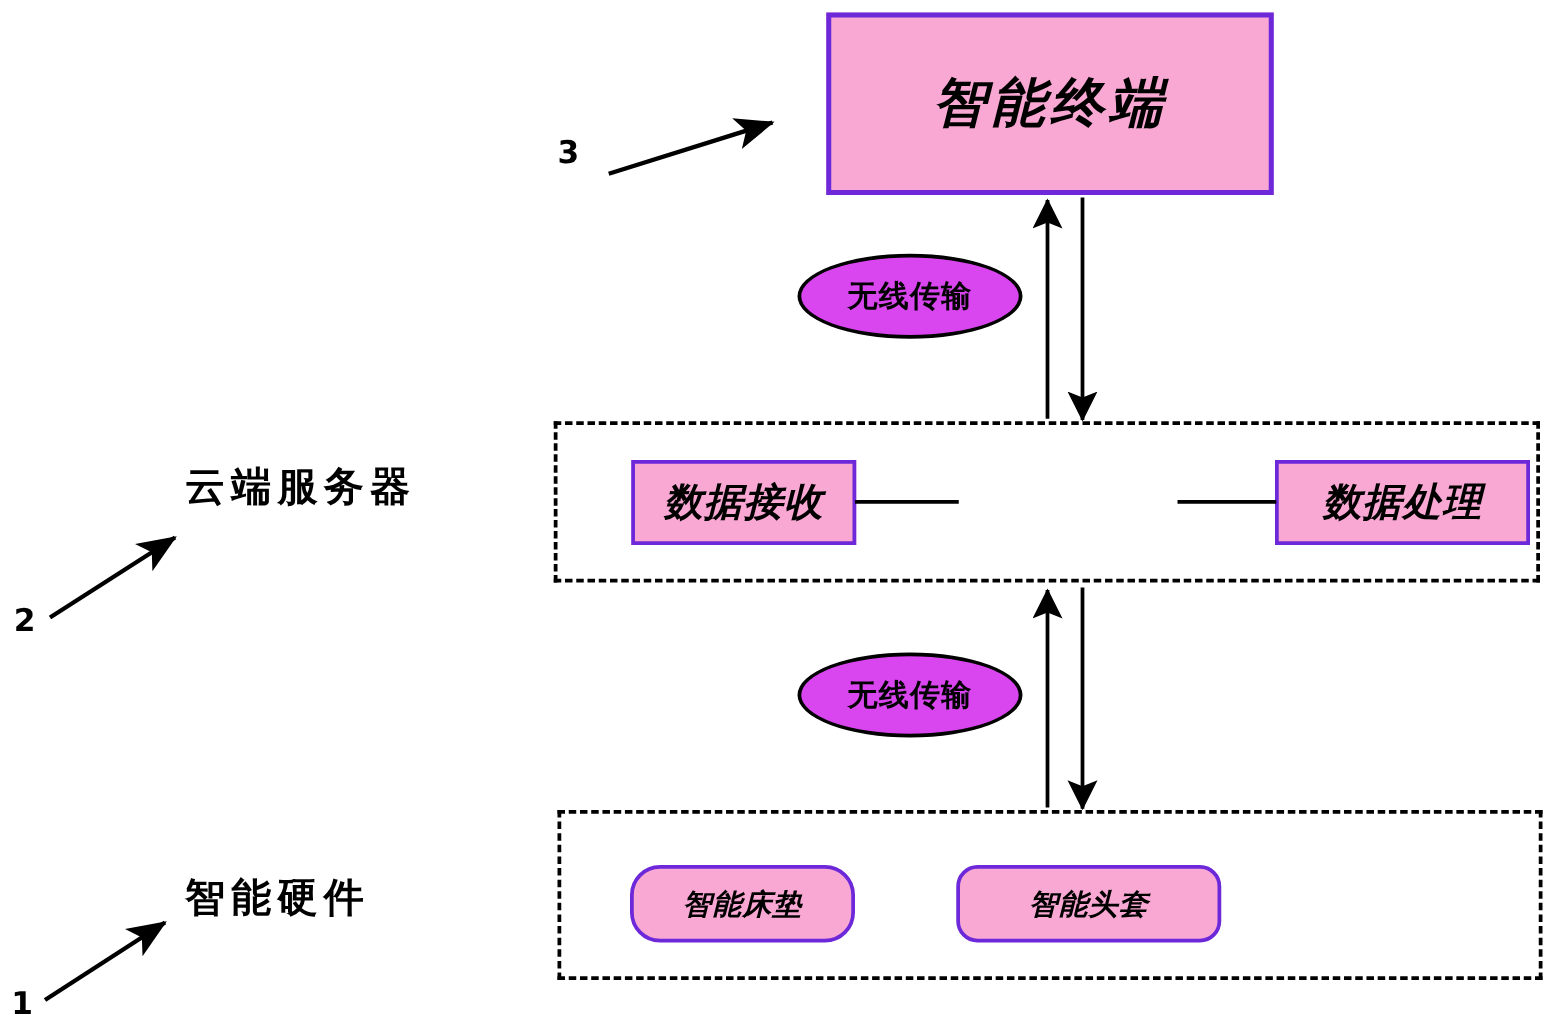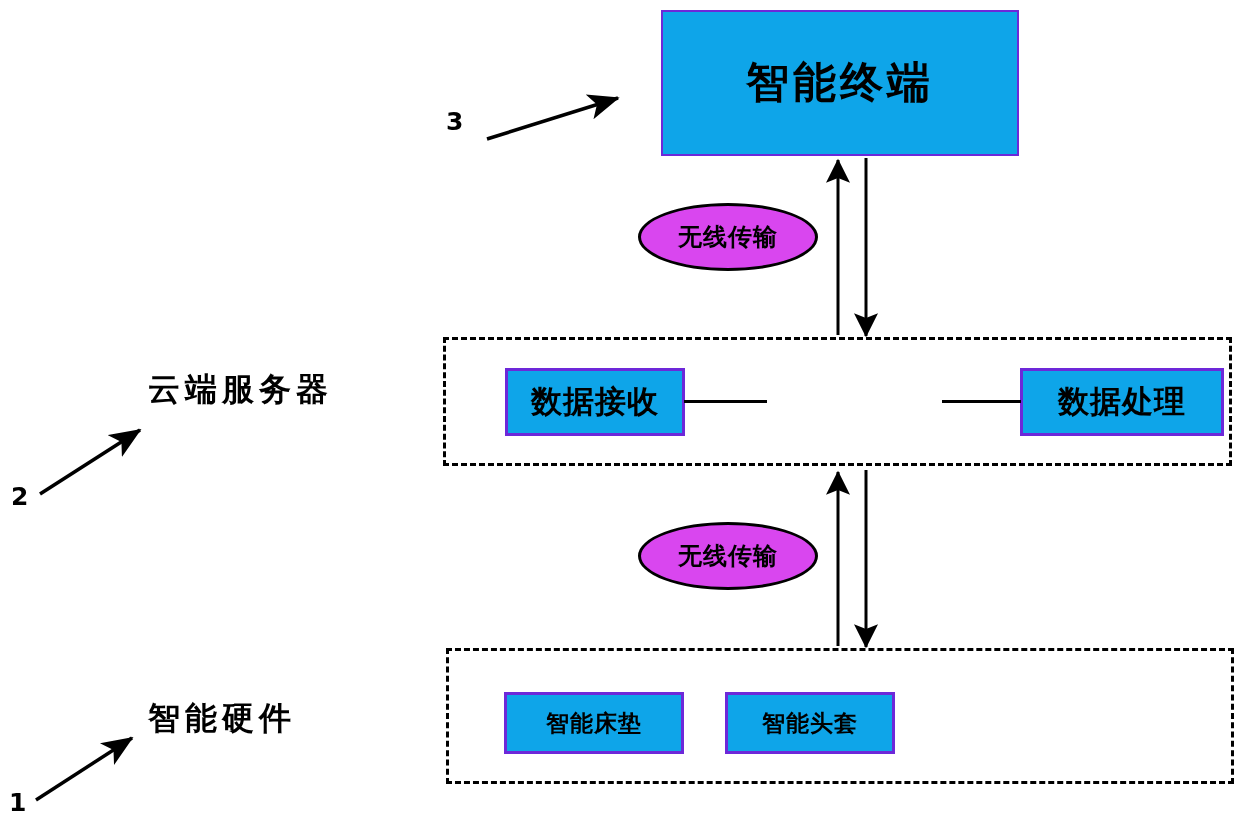--- a/index.html
+++ b/index.html
@@ -13,28 +13,29 @@
   #canvas {
     position: relative;
     width: 1240px;
     height: 827px;
     background: #ffffff;
     overflow: hidden;
   }
   .node-box {
     position: absolute;
     box-sizing: border-box;
-    border: 2px solid #6d28d9;
-    background: #0ea5e9;
+    border: 4px solid #6d28d9;
+    background: #f9a8d4;
     display: flex;
     align-items: center;
     justify-content: center;
     color: #000000;
     font-weight: bold;
     letter-spacing: 1px;
+    font-style: italic;
   }
   #terminal-box {
     left: 661px;
     top: 10px;
     width: 358px;
     height: 146px;
     font-size: 43px;
     letter-spacing: 4px;
   }
   .server-item {
@@ -46,22 +47,22 @@
   #server-item-0 { left: 505px; width: 180px; }
   #server-item-1 { left: 766px; width: 177px; }
   #server-item-2 { left: 1020px; width: 204px; }
 
   .hw-item {
     top: 692px;
     height: 62px;
     font-size: 23px;
     border-width: 3px;
   }
-  #hw-item-0 { left: 504px; width: 180px; }
-  #hw-item-1 { left: 725px; width: 170px; }
+  #hw-item-0 { left: 504px; width: 180px; border-radius: 24px; }
+  #hw-item-1 { left: 765px; width: 212px; border-radius: 17px; }
   #hw-item-2 { left: 1017px; width: 178px; }
 
   .dashed-group {
     position: absolute;
     box-sizing: border-box;
     border: 3px dashed #000000;
     background: transparent;
   }
   #cloud-group {
     left: 443px;

